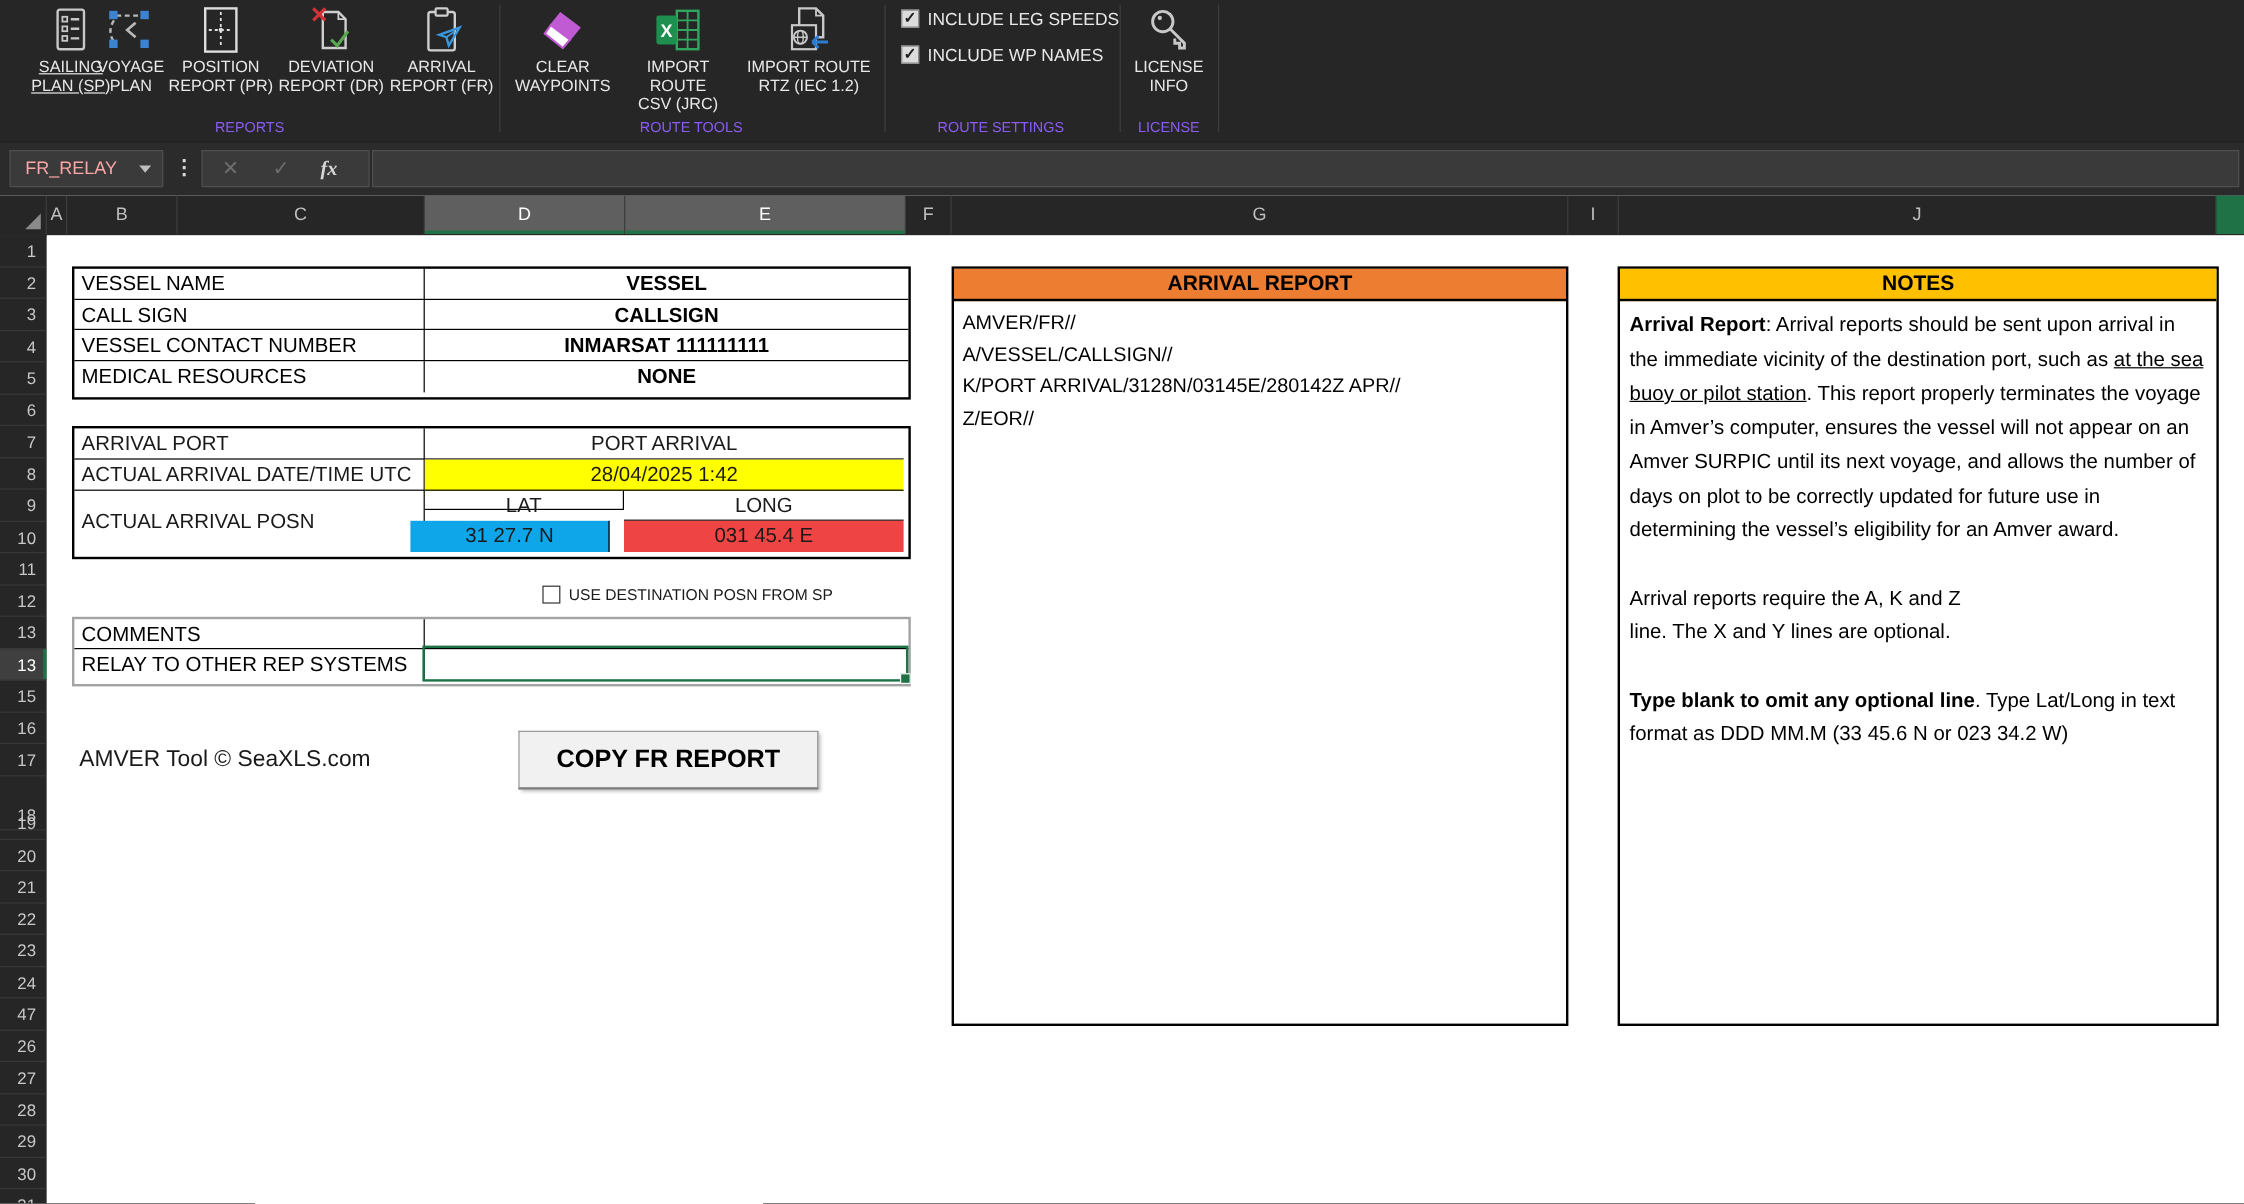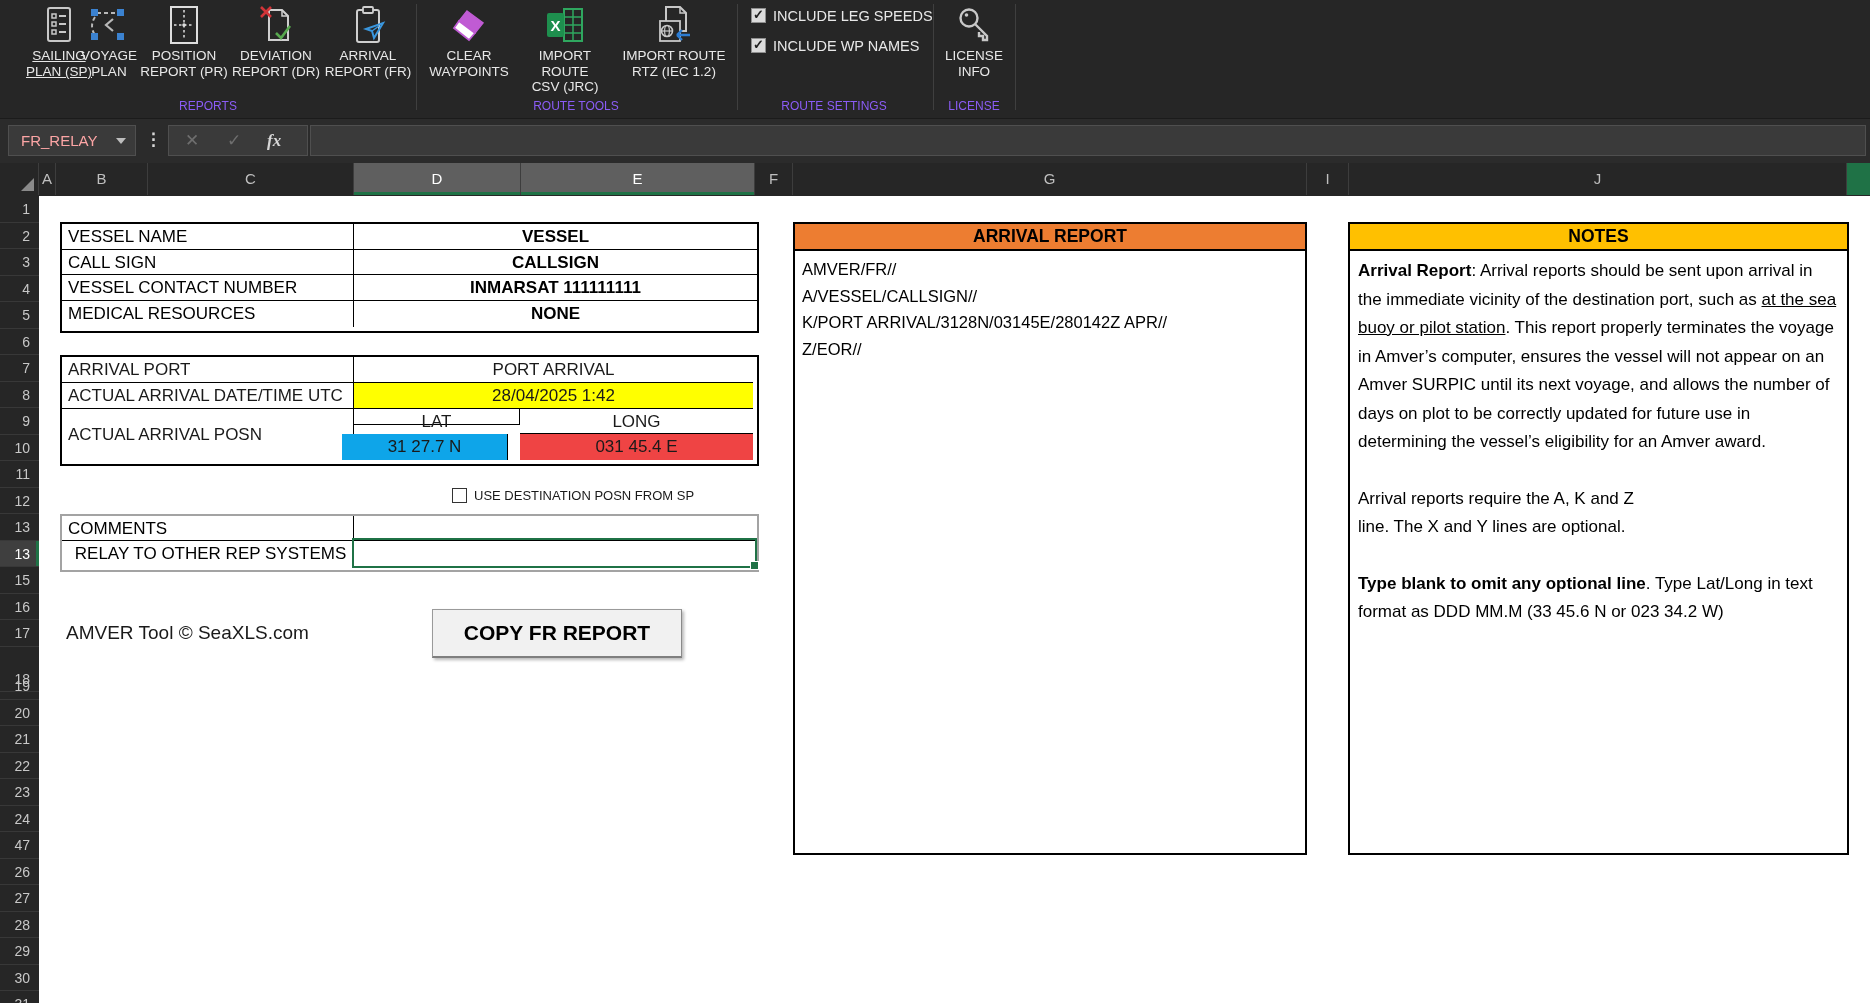--- a/index.html
+++ b/index.html
@@ -59,21 +59,21 @@
   .tbl2{left:60px;top:355px;width:695px;height:107px;border:2px solid #000;background:#fff;}
   .t2cell{position:absolute;box-sizing:border-box;font-size:17px;padding-top:3px;}
 
   .spcheck{left:452px;top:487px;height:18px;font-size:13px;color:#1a1a1a;line-height:17px;}
   .spbox{display:inline-block;width:15px;height:15px;border:1.6px solid #333;background:#fff;vertical-align:-3px;margin-right:7px;box-sizing:border-box;}
 
   .tbl3{left:60px;top:514px;width:695px;height:54px;border:2px solid #a3a3a3;background:#fff;display:grid;
         grid-template-columns:292px 1fr;grid-auto-rows:25px;}
   .tbl3 .lblc{border-right:1px solid #000;border-bottom:1px solid #000;}
   .tbl3 .valc{border-bottom:1px solid #000;}
-  .tbl3 .lblc:nth-last-child(2),.tbl3 .valc:last-child{border-bottom:none;text-align:center;}
+  .tbl3 .lblc:nth-last-child(2),.tbl3 .valc:last-child{border-bottom:none;}
 
   .selbox{left:352px;top:538px;width:405px;height:30px;border:2px solid #1F7246;box-sizing:border-box;background:transparent;}
   .selhandle{position:absolute;right:-4px;bottom:-4px;width:7px;height:7px;background:#1F7246;border:1px solid #fff;}
 
   .credit{left:66px;top:622px;font-size:19px;color:#1a1a1a;}
   .copybtn{left:432px;top:609px;width:250px;height:49px;background:#f1f1f1;border:1px solid #9a9a9a;
            border-bottom:2px solid #7f7f7f;border-right:1px solid #8a8a8a;box-shadow:2px 2px 3px rgba(0,0,0,.28);
            font-size:21px;font-weight:700;color:#000;text-align:center;line-height:46px;box-sizing:border-box;cursor:default;}
 
   .panel{border:2px solid #000;background:#fff;box-sizing:border-box;}

